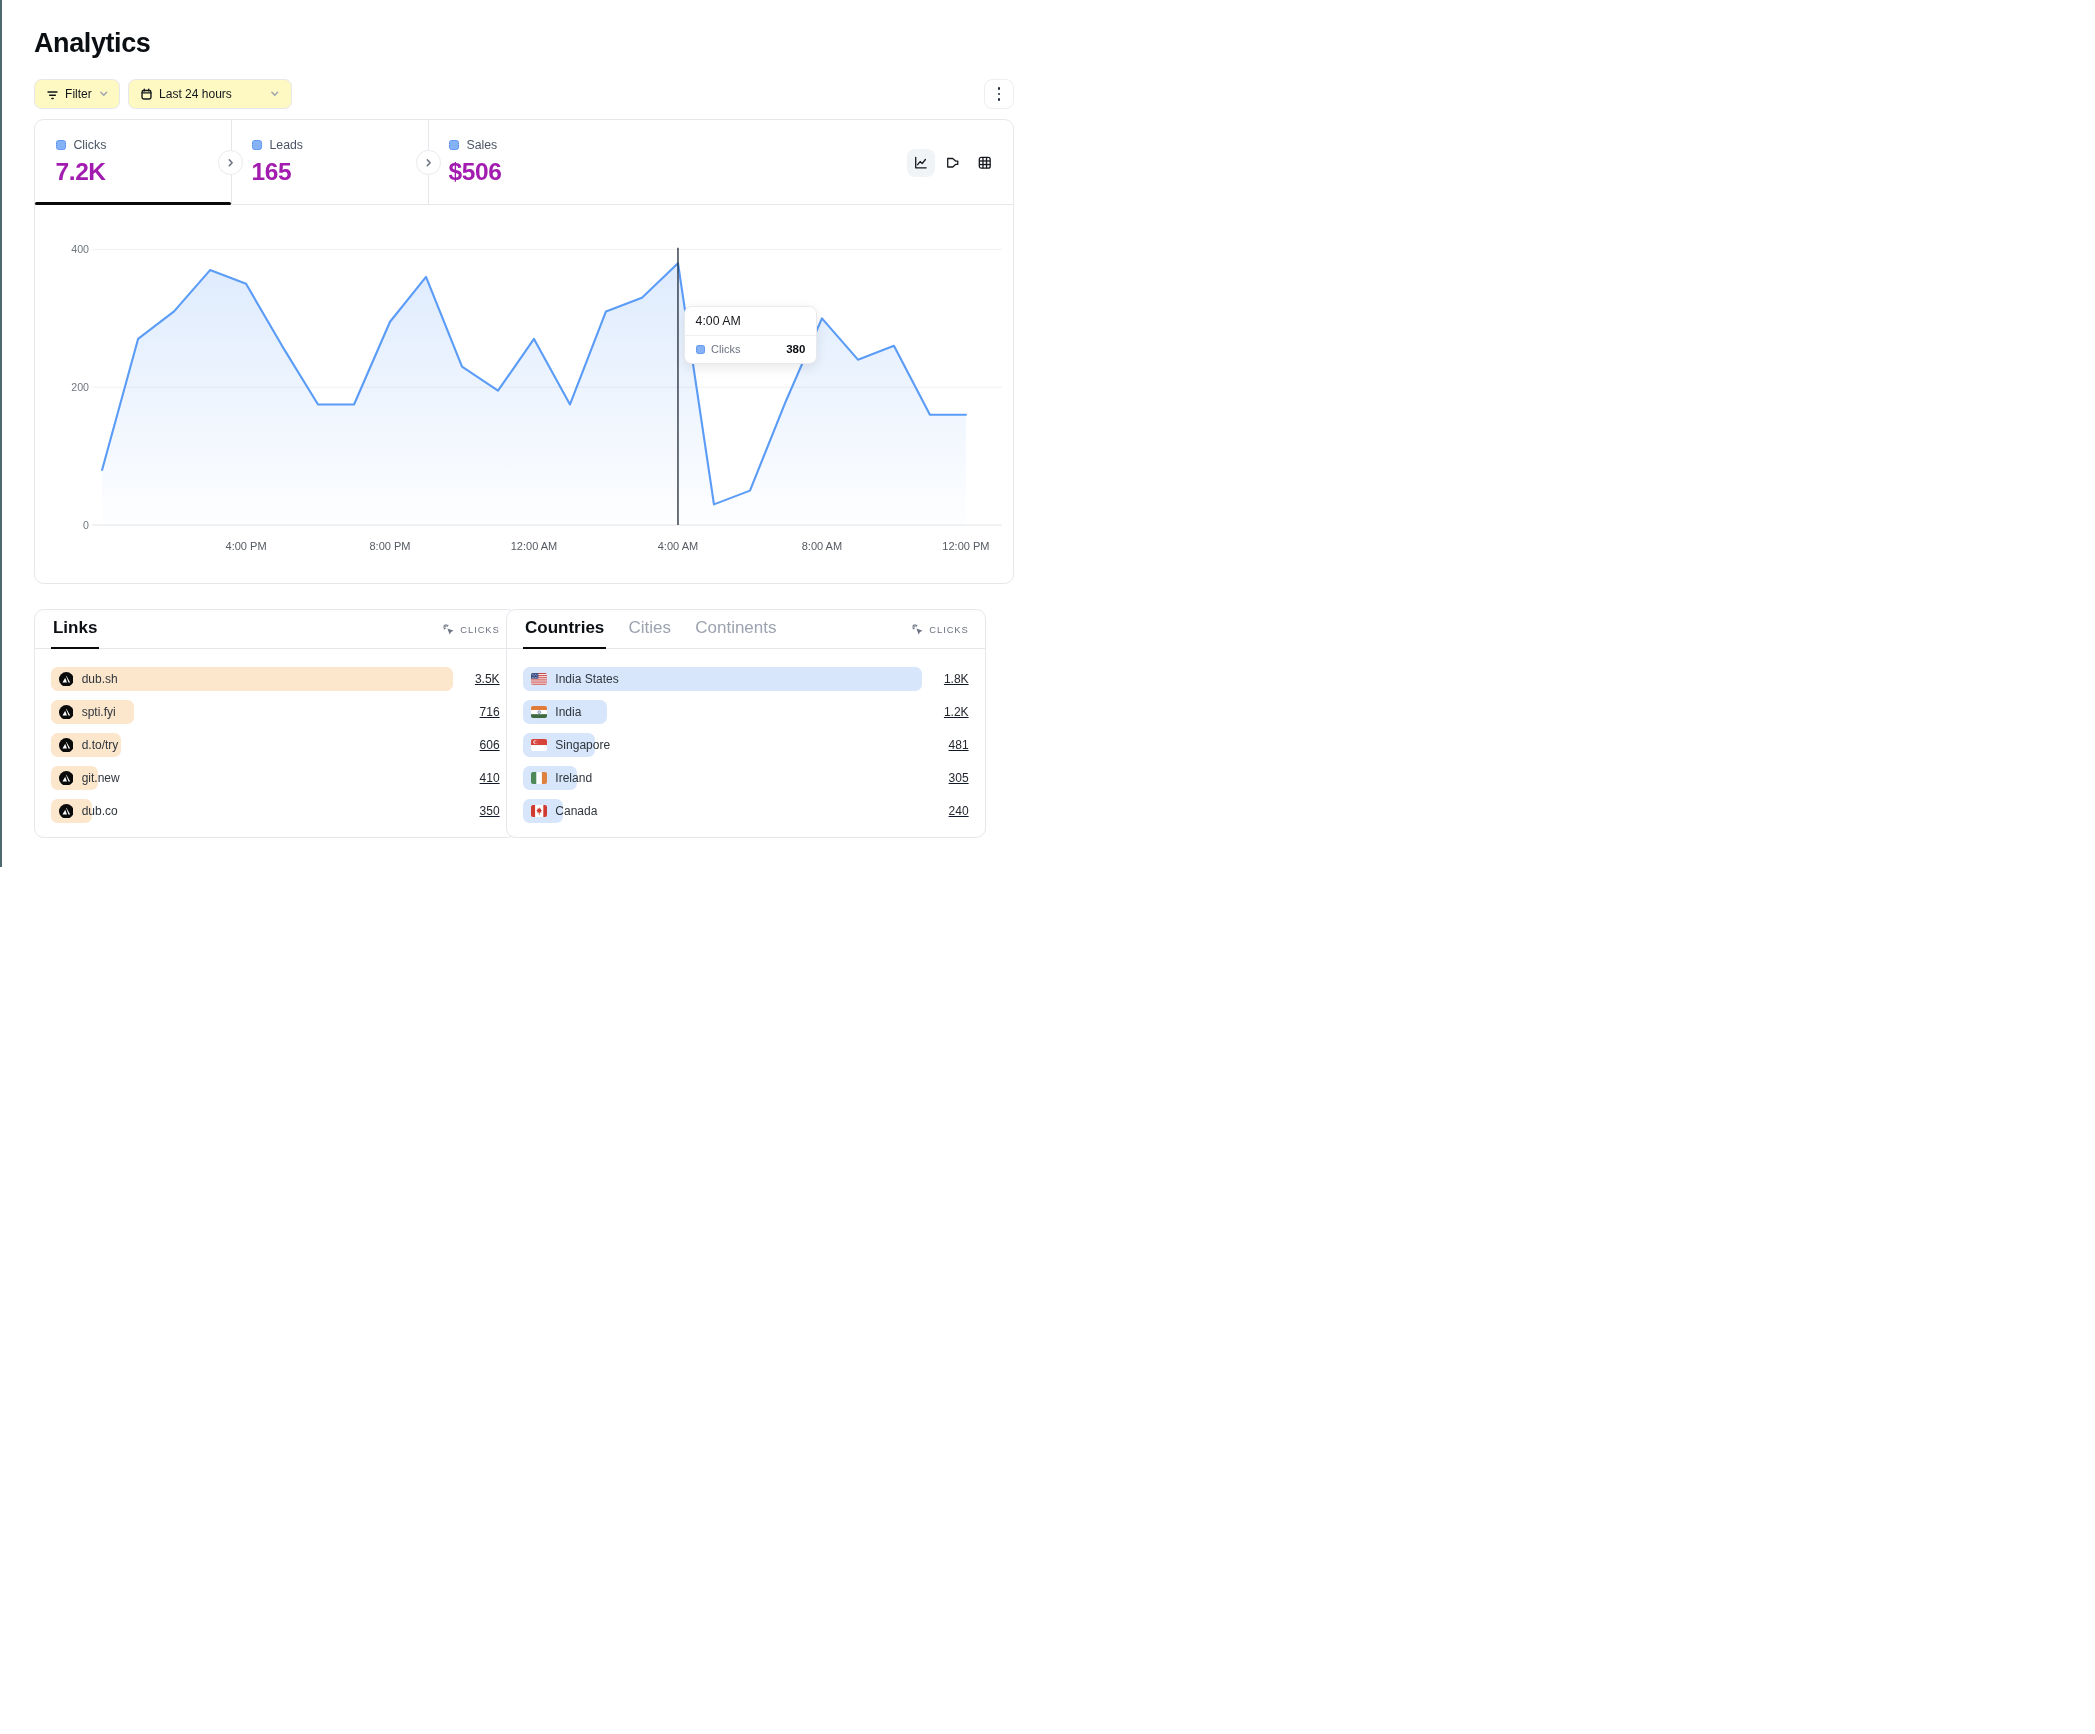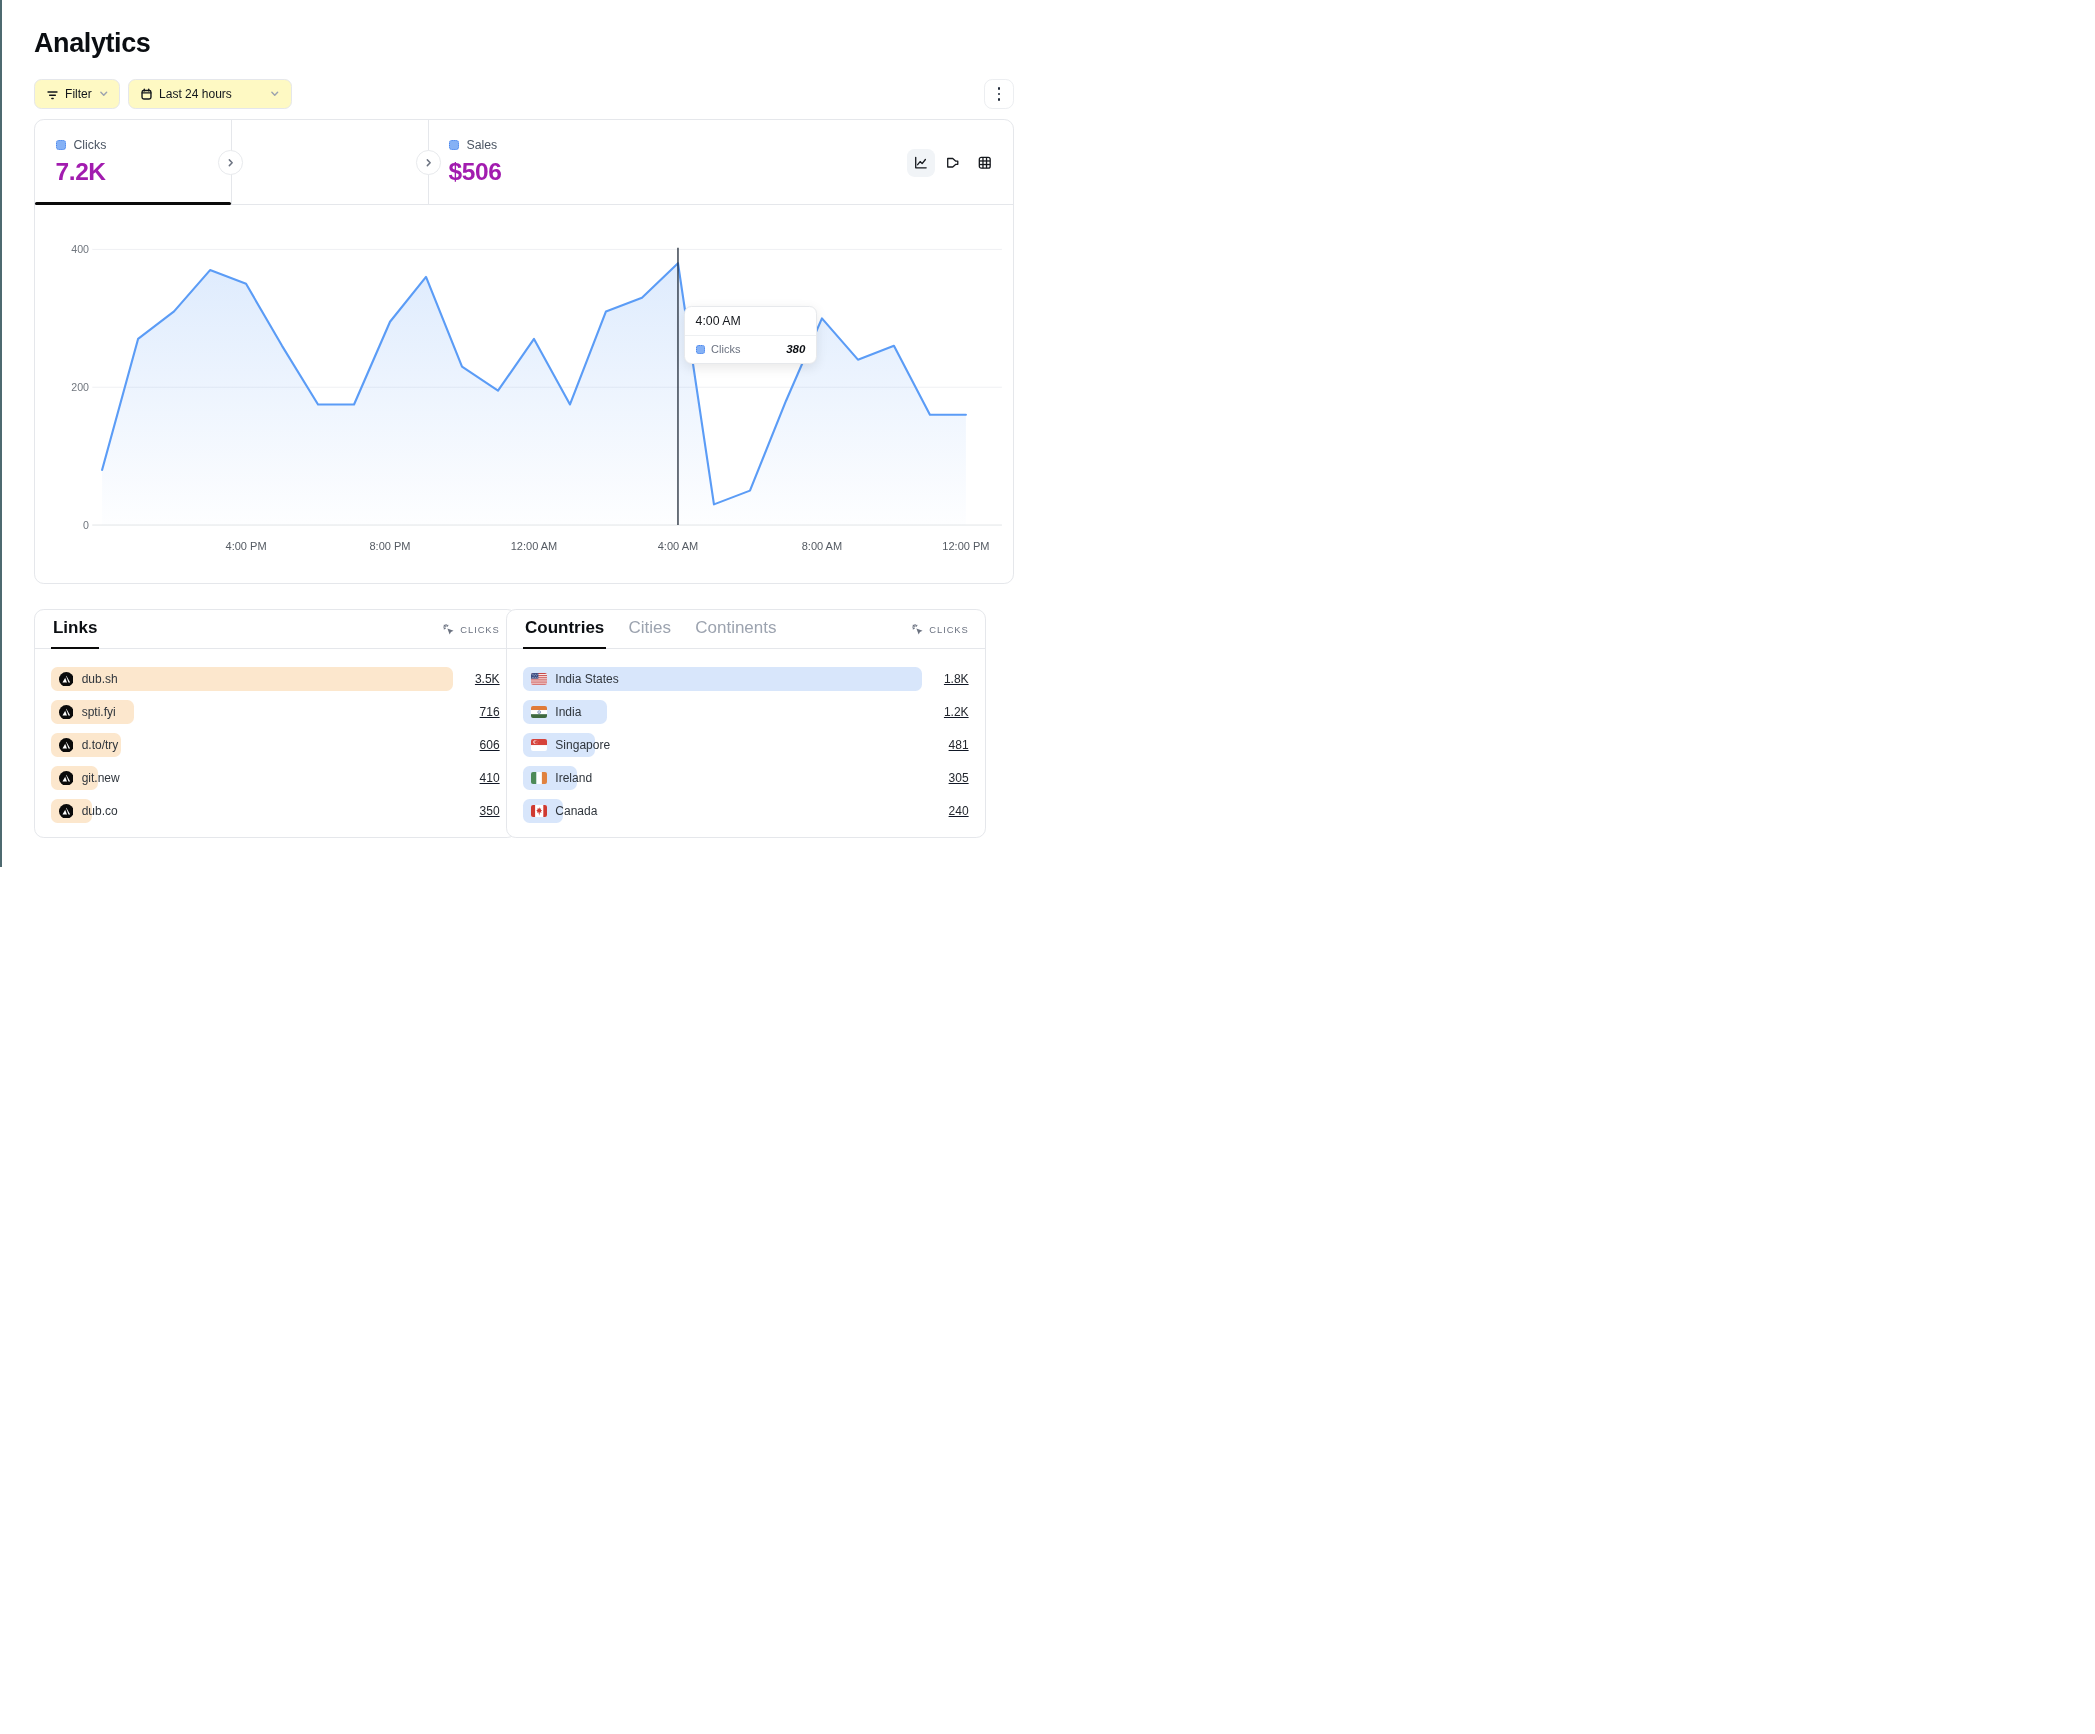--- a/index.html
+++ b/index.html
@@ -65,21 +65,21 @@
 
   .tooltip {
     position:absolute; top:186px; width:133px;
     background:#fff; border:0.8px solid #e7e9ec; border-radius:7.4px;
     box-shadow:0 3.3px 11.5px rgba(0,0,0,.09); z-index:5;
   }
   .tooltip-header { padding:7.4px 10.6px 6.5px; font-size:12.3px; color:#16191e; }
   .tooltip-body { border-top:0.8px solid #eef0f2; padding:7.4px 10.6px; display:flex; align-items:center; gap:6.5px; }
   .tooltip-chip { width:9px; height:9px; border-radius:2.9px; background:#85b1f5; border:1.2px dotted #4784ee; }
   .tooltip-label { font-size:11px; color:#6b7280; flex:1; }
-  .tooltip-value { font-size:11.5px; font-weight:700; color:#0b0e12;font-style:italic; }
+  .tooltip-value { font-size:11.5px; font-weight:700; color:#0b0e12; }
 
   
   .panel { position:absolute; top:609px; height:229px; border:0.8px solid #e5e7eb; border-radius:9.8px; background:#fff; }
   .panel.links { left:34px; width:483px; }
   .panel.countries { left:506px; width:480px; }
   .panel-header {
     height:39px; border-bottom:0.8px solid #e5e7eb; padding:0 16.4px;
     display:flex; align-items:stretch; justify-content:space-between;
   }
   .panel-tabs { display:flex; gap:21px; }
@@ -149,20 +149,27 @@
 
 <div class="main-card">
 
   <div class="tabs-row">
     <div class="stat-tab t1">
       <div class="stat-label">
         <span class="chip"></span>
         <span>Clicks</span>
       </div>
       <div class="stat-value">7.2K</div>
+    </div>
+    <div class="stat-tab t2">
+      <div class="stat-label">
+        <span class="chip"></span>
+        <span>Leads</span>
+      </div>
+      <div class="stat-value">165</div>
     </div>
     <div class="stat-tab t3">
       <div class="stat-label">
         <span class="chip"></span>
         <span>Sales</span>
       </div>
       <div class="stat-value">$506</div>
     </div>
     <div class="tab-divider d1"></div>
     <div class="tab-divider d2"></div>

